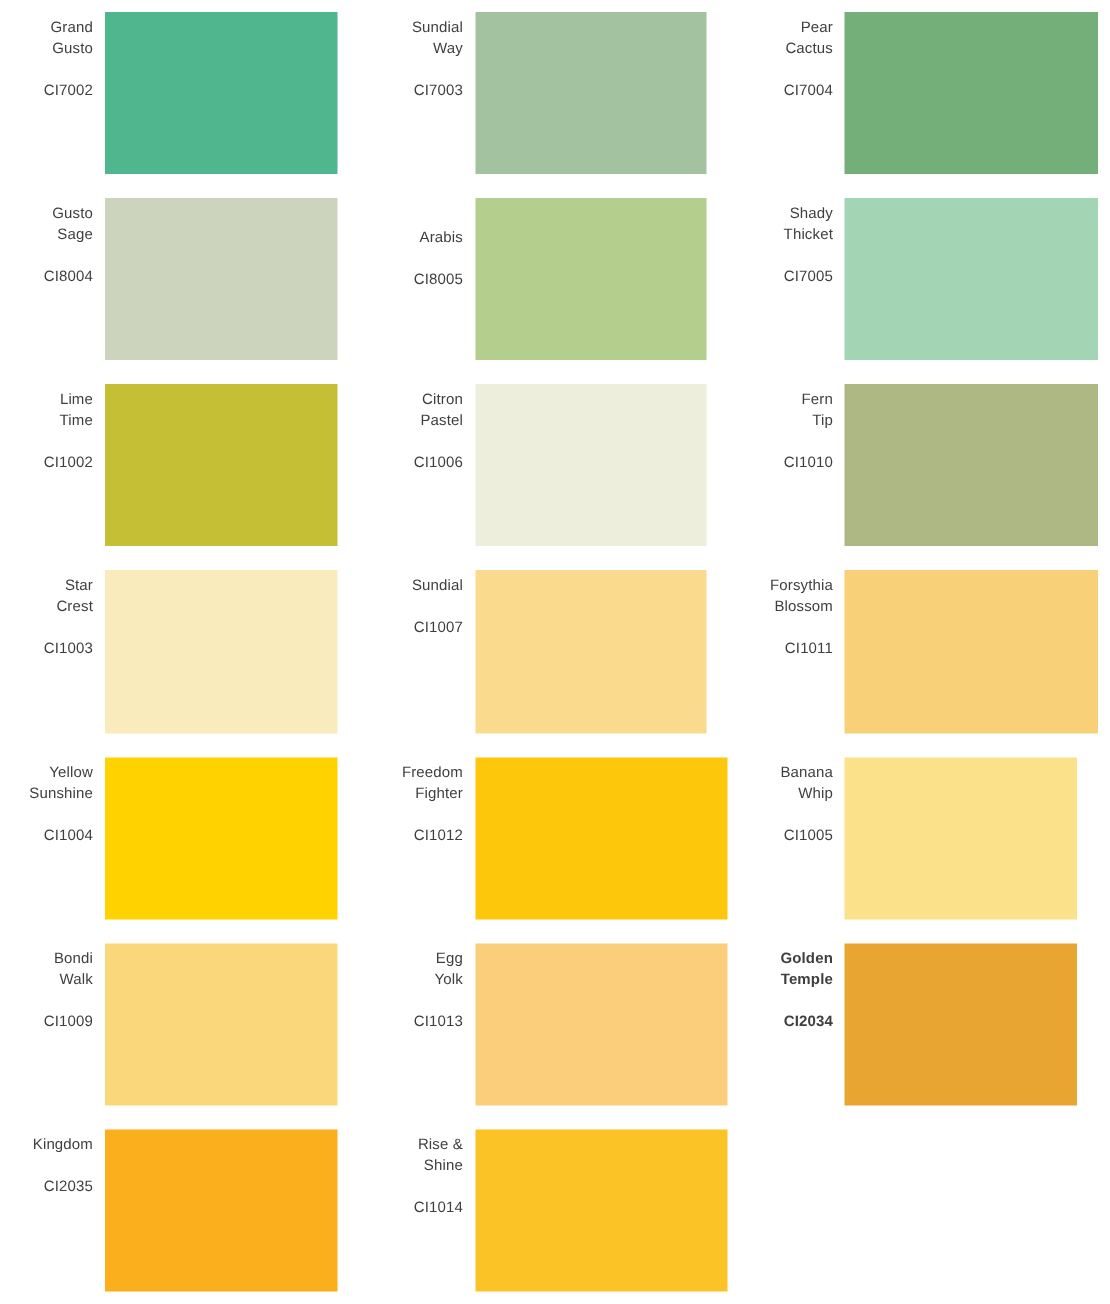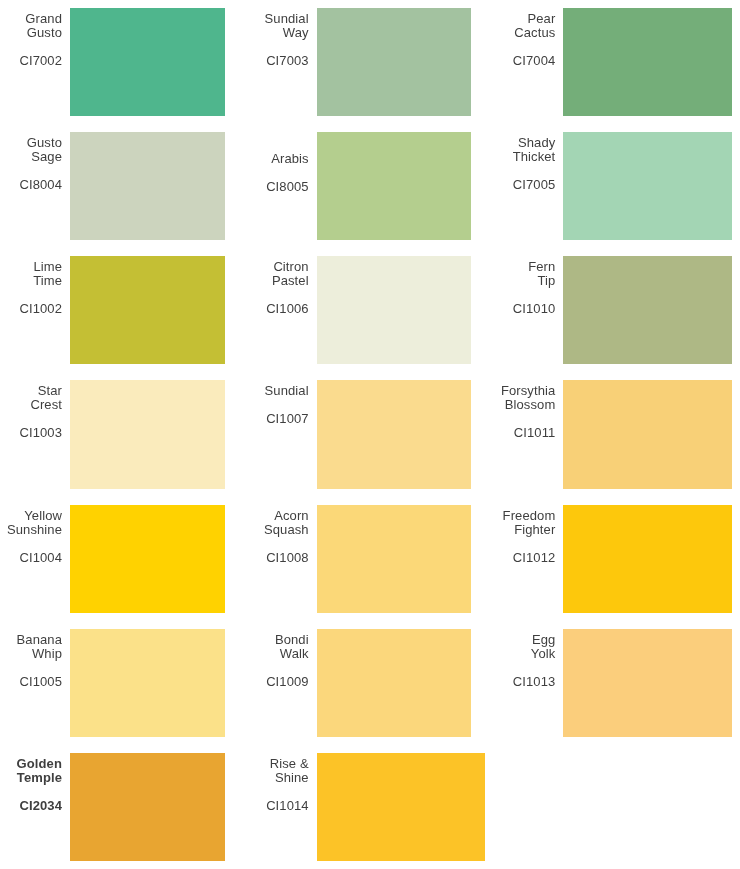--- a/index.html
+++ b/index.html
@@ -31,21 +31,21 @@
     padding-top: 8px;
     padding-bottom: 8px;
   }
   .swatch-label {
     width: 72px;
     flex: 0 0 72px;
     text-align: right;
     padding-right: 8px;
     padding-top: 4px;
     box-sizing: border-box;
-    font-size: 13px;
+    font-size: 10px;
     line-height: 14px;
     color: #3f3f3f;
     letter-spacing: 0.1px;
   }
   .swatch-name {
     display: block;
     white-space: pre-line;
   }
   .swatch-code {
     display: block;
@@ -164,28 +164,20 @@
       <div class="swatch-color" style="background-color: rgb(248, 208, 119);"></div>
     </div>
     <div class="swatch-cell col-0">
       <div class="swatch-label" style="color: rgb(63, 63, 63);">
         <span class="swatch-name">Yellow
 Sunshine</span>
         <span class="swatch-code">CI1004</span>
       </div>
       <div class="swatch-color" style="background-color: rgb(255, 210, 0);"></div>
     </div>
-    <div class="swatch-cell col-1">
-      <div class="swatch-label" style="color: rgb(63, 63, 63);">
-        <span class="swatch-name">Acorn
-Squash</span>
-        <span class="swatch-code">CI1008</span>
-      </div>
-      <div class="swatch-color" style="background-color: rgb(251, 216, 120);"></div>
-    </div>
     <div class="swatch-cell col-2">
       <div class="swatch-label" style="color: rgb(63, 63, 63);">
         <span class="swatch-name">Freedom
 Fighter</span>
         <span class="swatch-code">CI1012</span>
       </div>
       <div class="swatch-color" style="background-color: rgb(253, 200, 12);"></div>
     </div>
     <div class="swatch-cell col-0">
       <div class="swatch-label" style="color: rgb(63, 63, 63);">
@@ -212,20 +204,27 @@
       <div class="swatch-color" style="background-color: rgb(251, 206, 124);"></div>
     </div>
     <div class="swatch-cell col-0">
       <div class="swatch-label" style="color: rgb(63, 63, 63); font-weight: bold;">
         <span class="swatch-name">Golden
 Temple</span>
         <span class="swatch-code">CI2034</span>
       </div>
       <div class="swatch-color" style="background-color: rgb(232, 165, 49);"></div>
     </div>
+    <div class="swatch-cell col-1">
+      <div class="swatch-label" style="color: rgb(63, 63, 63);">
+        <span class="swatch-name">Kingdom</span>
+        <span class="swatch-code">CI2035</span>
+      </div>
+      <div class="swatch-color" style="background-color: rgb(251, 175, 28);"></div>
+    </div>
     <div class="swatch-cell col-2">
       <div class="swatch-label" style="color: rgb(63, 63, 63);">
         <span class="swatch-name">Rise &amp;
 Shine</span>
         <span class="swatch-code">CI1014</span>
       </div>
       <div class="swatch-color" style="background-color: rgb(252, 195, 39);"></div>
     </div>
   </div>
 

